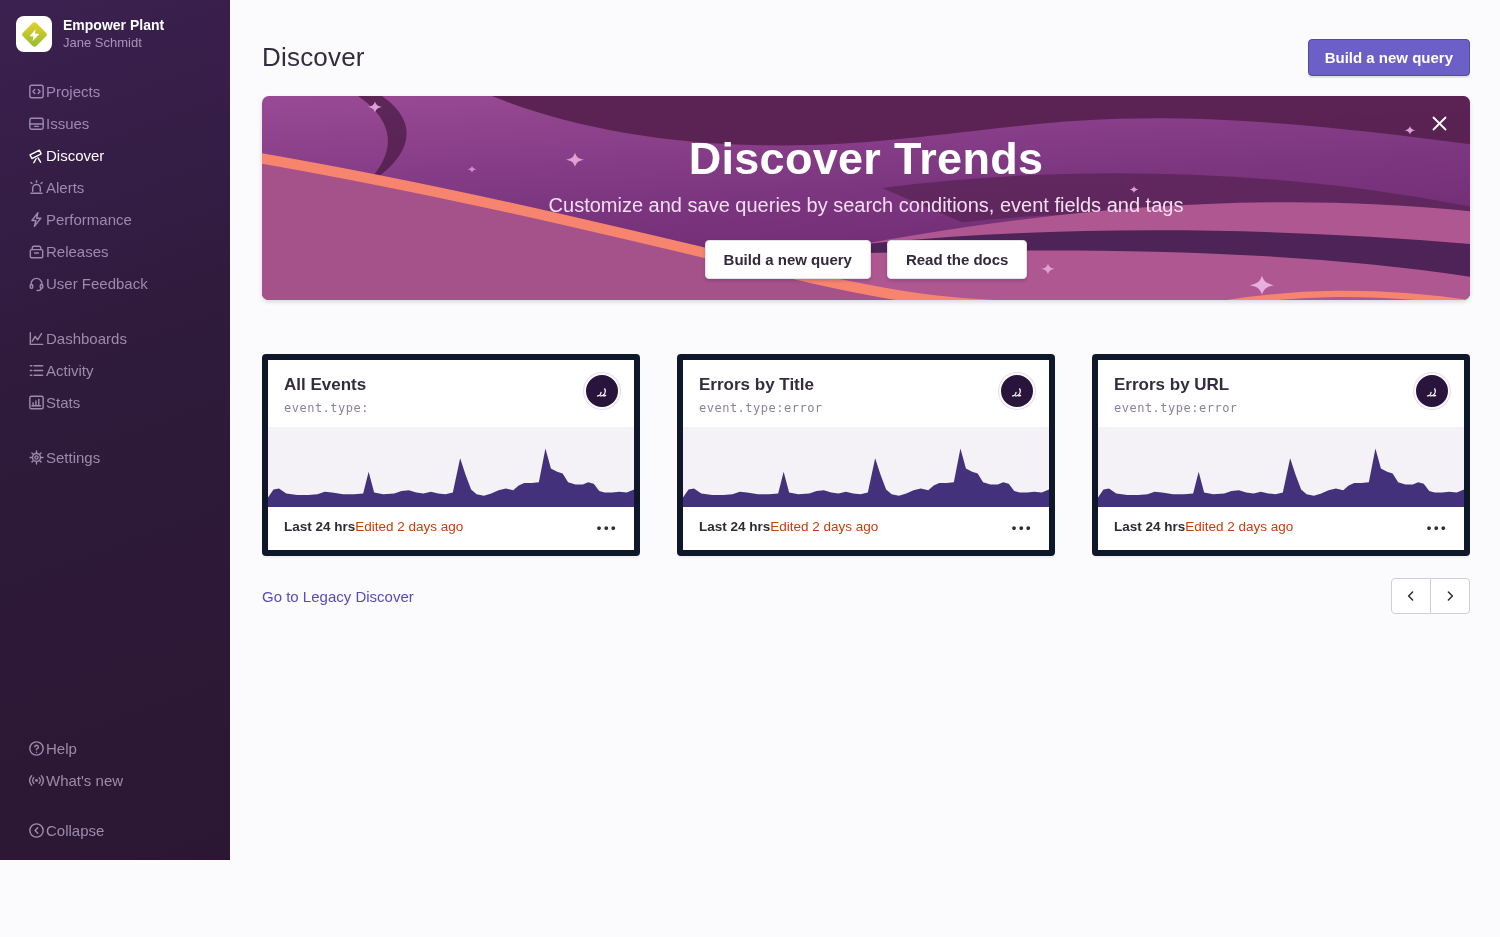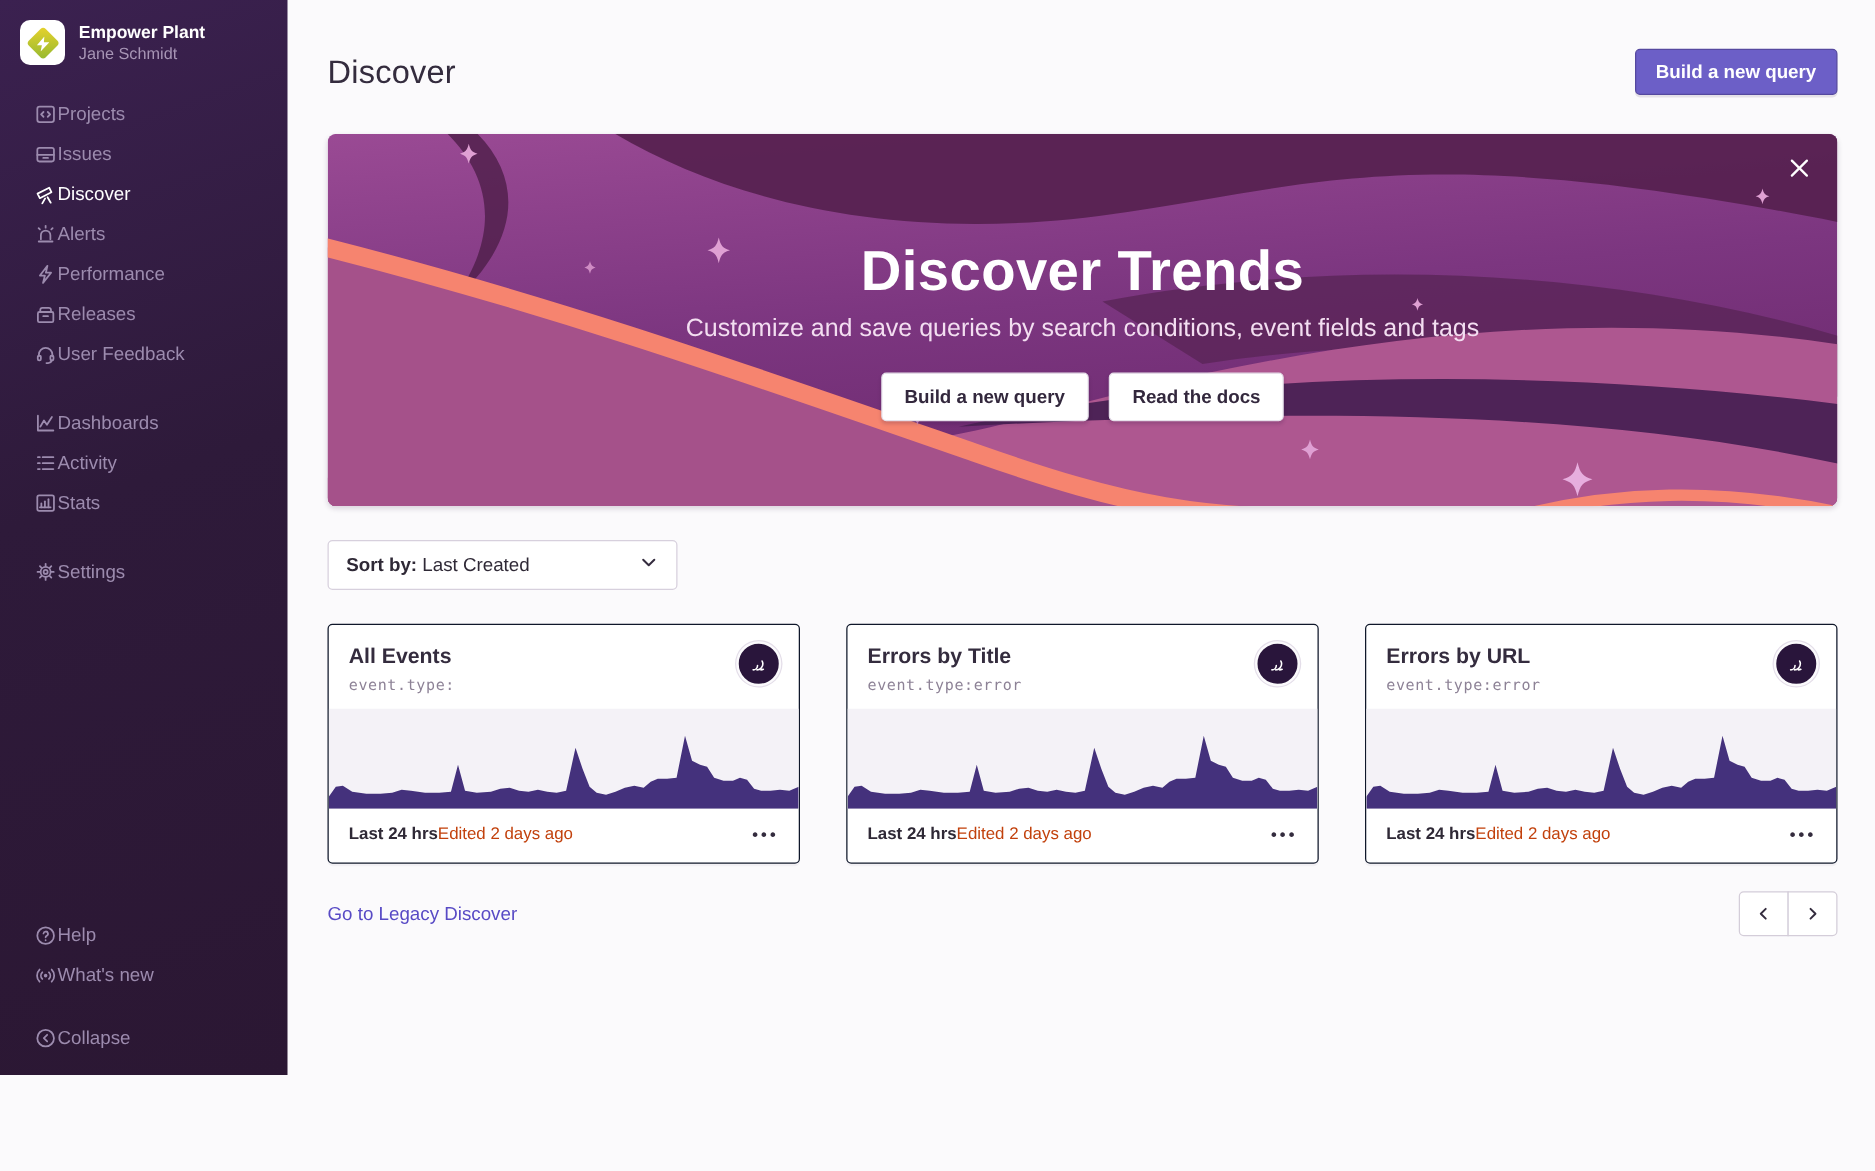--- a/index.html
+++ b/index.html
@@ -46,21 +46,21 @@
   .page-header { margin-top:39px; display:flex; align-items:center; justify-content:space-between; }
   .page-title { font-size:26px; font-weight:500; color:#342c3e; letter-spacing:.2px; }
   .btn-primary {
     background:#6c5fc7; border:1px solid #55489f; color:#fff;
     font-weight:bold; font-size:15px; padding:9px 16px; border-radius:4px;
     cursor:pointer; font-family:inherit;
     box-shadow:0 2px 0 rgba(37,11,54,.1);
   }
   
   .banner {
-    position:relative; margin-top:31px; height:298px; border-radius:7px;
+    position:relative; margin-top:20px; height:204px; border-radius:7px;
     overflow:hidden; box-shadow:0 2px 4px rgba(37,11,54,.15);
   }
   .banner-art { position:absolute; inset:0; width:100%; height:100%; }
   .banner-content {
     position:relative; height:100%; display:flex; flex-direction:column;
     align-items:center; justify-content:center; padding-top:16px; text-align:center;
   }
   .banner-title { color:#ffffff; font-size:45px; font-weight:bold; letter-spacing:.3px; }
   .banner-subtitle { color:#f3def1; font-size:20px; margin-top:9px; }
   .banner-buttons { display:flex; gap:16px; margin-top:23px; }
@@ -85,21 +85,21 @@
   .search-icon { position:absolute; left:13px; top:12px; }
   .sort-btn {
     width:280px; height:40px; background:#ffffff; border:1px solid #d7d0dd;
     border-radius:4px; display:flex; align-items:center; justify-content:space-between;
     padding:0 14px; cursor:pointer; font-size:15px;
   }
   .sort-label b { font-weight:bold; }
   
   .cards { margin-top:27px; display:grid; grid-template-columns:repeat(3,1fr); gap:37px; }
   .card {
-    background:#ffffff; border:1px solid #0f172a; border-radius:4px;
+    background:#ffffff; border:6px solid #0f172a; border-radius:4px;
     overflow:hidden; box-shadow:0 2px 0 rgba(37,11,54,.04); cursor:pointer;
   }
   .card-head { position:relative; padding:15px 16px 12px 16px; }
   .card-title { font-size:17px; font-weight:600; color:#342c3e; }
   .card-query {
     font-family:"DejaVu Sans Mono", monospace; font-size:12px;
     color:#8d8296; margin-top:6px; letter-spacing:.5px;
   }
   .card-avatar {
     position:absolute; right:14px; top:13px; width:36px; height:36px;
@@ -361,28 +361,20 @@
       <div class="banner-title">Discover Trends</div>
       <div class="banner-subtitle">Customize and save queries by search conditions, event fields and tags</div>
       <div class="banner-buttons">
         <button class="btn-banner">Build a new query</button>
         <button class="btn-banner">Read the docs</button>
       </div>
     </div>
   </section>
 
   <div class="toolbar">
-    <div class="sort-btn">
-      <span class="sort-label"><b>Sort by:</b> <span>Last Created</span></span>
-      <span>
-        <svg width="16" height="16" viewBox="0 0 18 18" fill="none" stroke="#342c3e" stroke-width="1.8" stroke-linecap="round" stroke-linejoin="round">
-            <path d="M4 6.5 L9 11.5 L14 6.5"></path>
-          </svg>
-      </span>
-    </div>
   </div>
 
   <div class="cards">
 
     <div class="card">
       <div class="card-head">
         <div class="card-title">All Events</div>
         <div class="card-query">event.type:</div>
         <div class="card-avatar">
           <svg width="18" height="18" viewBox="0 0 24 24" fill="none" stroke="#ffffff" stroke-width="1.7" stroke-linecap="round">

